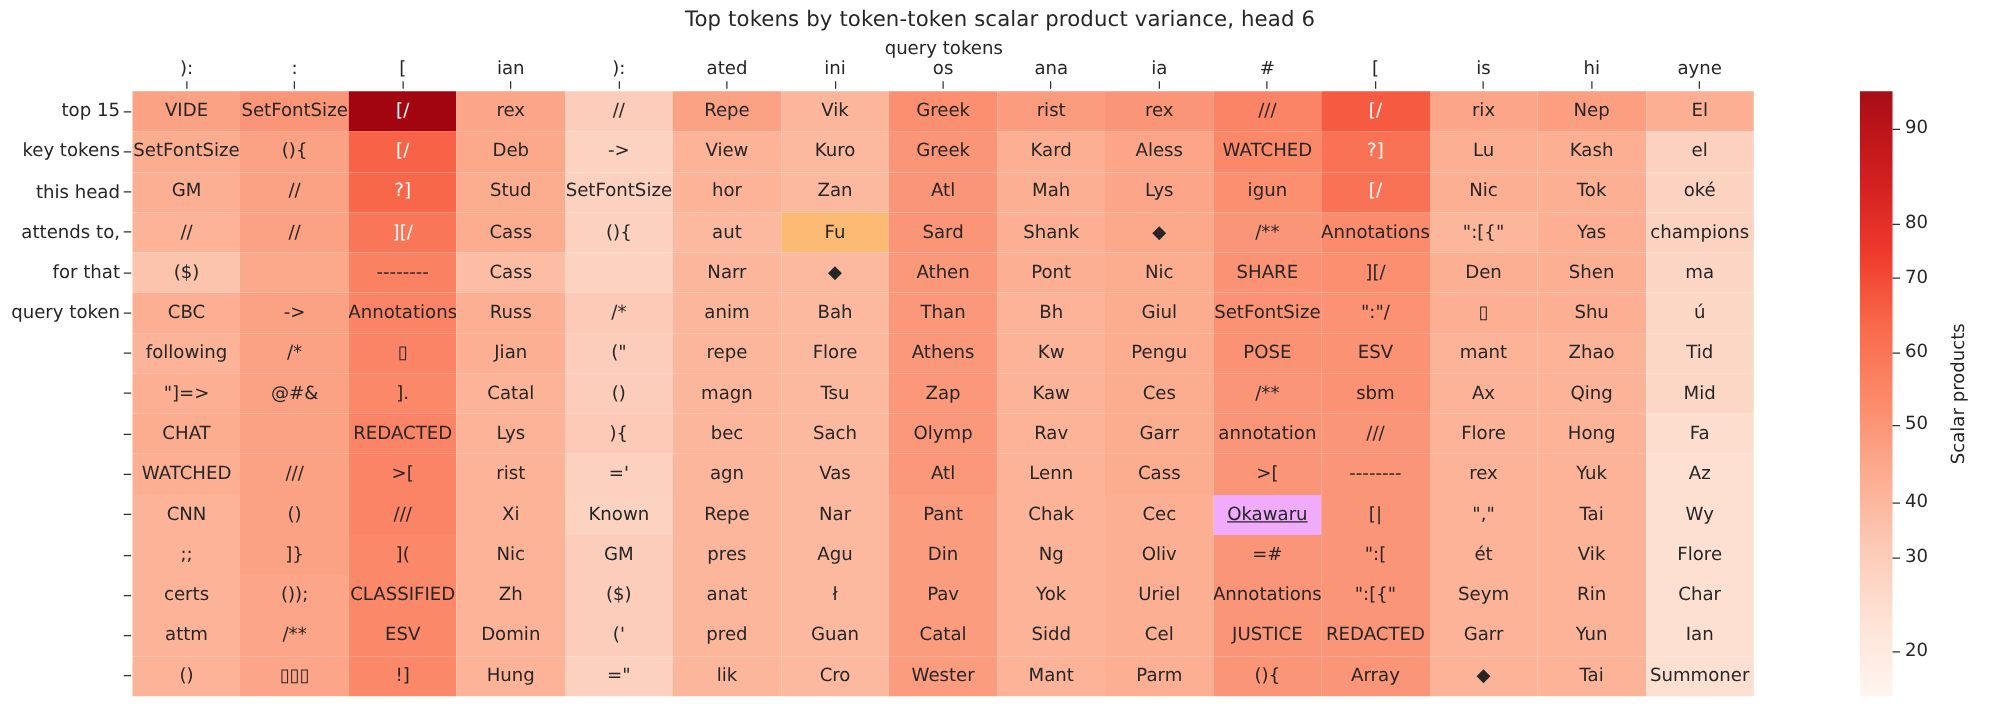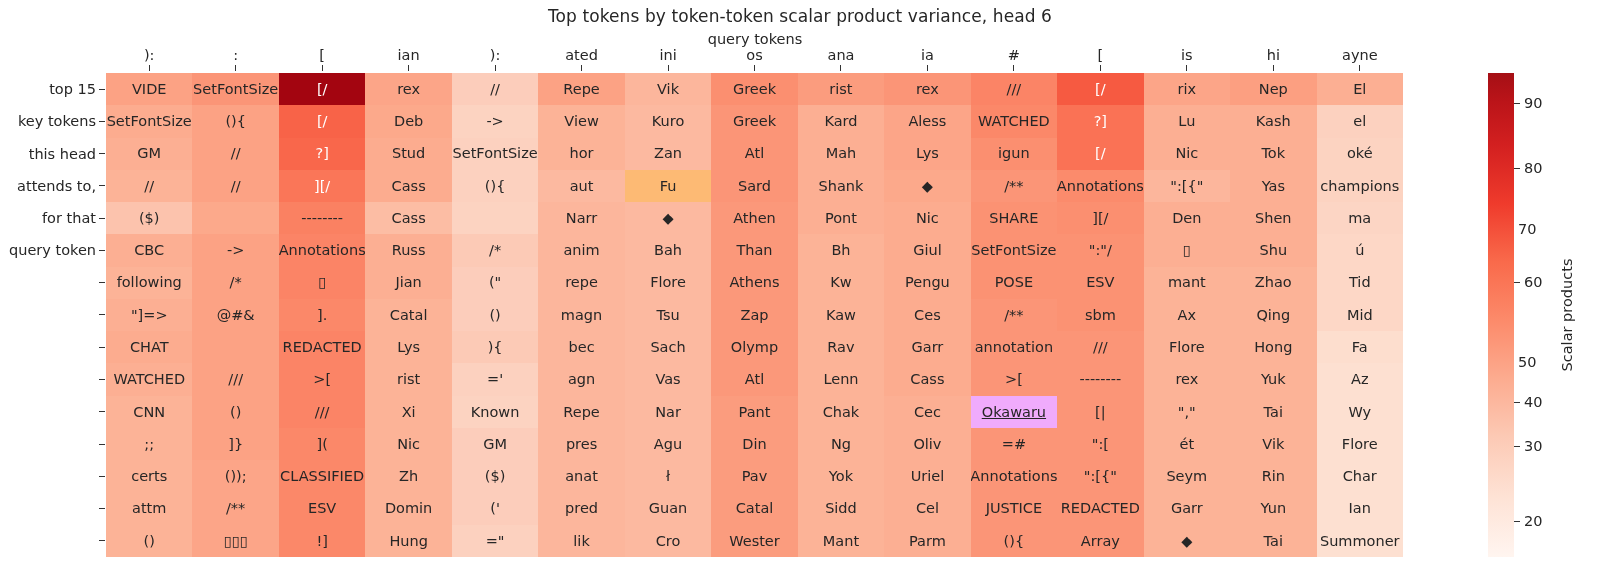--- a/index.html
+++ b/index.html
@@ -585,33 +585,33 @@
         <div class="cb-label">20</div>
       </div>
       <div class="cb-tick" style="top: 373px;">
         <div class="cb-mark"></div>
         <div class="cb-label">30</div>
       </div>
       <div class="cb-tick" style="top: 328.642px;">
         <div class="cb-mark"></div>
         <div class="cb-label">40</div>
       </div>
-      <div class="cb-tick" style="top: 282px; flex-direction: column;">
+      <div class="cb-tick" style="top: 267px;">
         <div class="cb-mark"></div>
         <div class="cb-label">50</div>
       </div>
       <div class="cb-tick" style="top: 209.136px;">
         <div class="cb-mark"></div>
         <div class="cb-label">60</div>
       </div>
-      <div class="cb-tick" style="top: 149.383px; flex-direction: column;">
+      <div class="cb-tick" style="top: 149.383px;">
         <div class="cb-mark"></div>
         <div class="cb-label">70</div>
       </div>
-      <div class="cb-tick" style="top: 95px;">
+      <div class="cb-tick" style="top: 106px;">
         <div class="cb-mark"></div>
         <div class="cb-label">80</div>
       </div>
       <div class="cb-tick" style="top: 29.8765px;">
         <div class="cb-mark"></div>
         <div class="cb-label">90</div>
       </div>
     </div>
 </div>
 <div id="colorbar-title">

